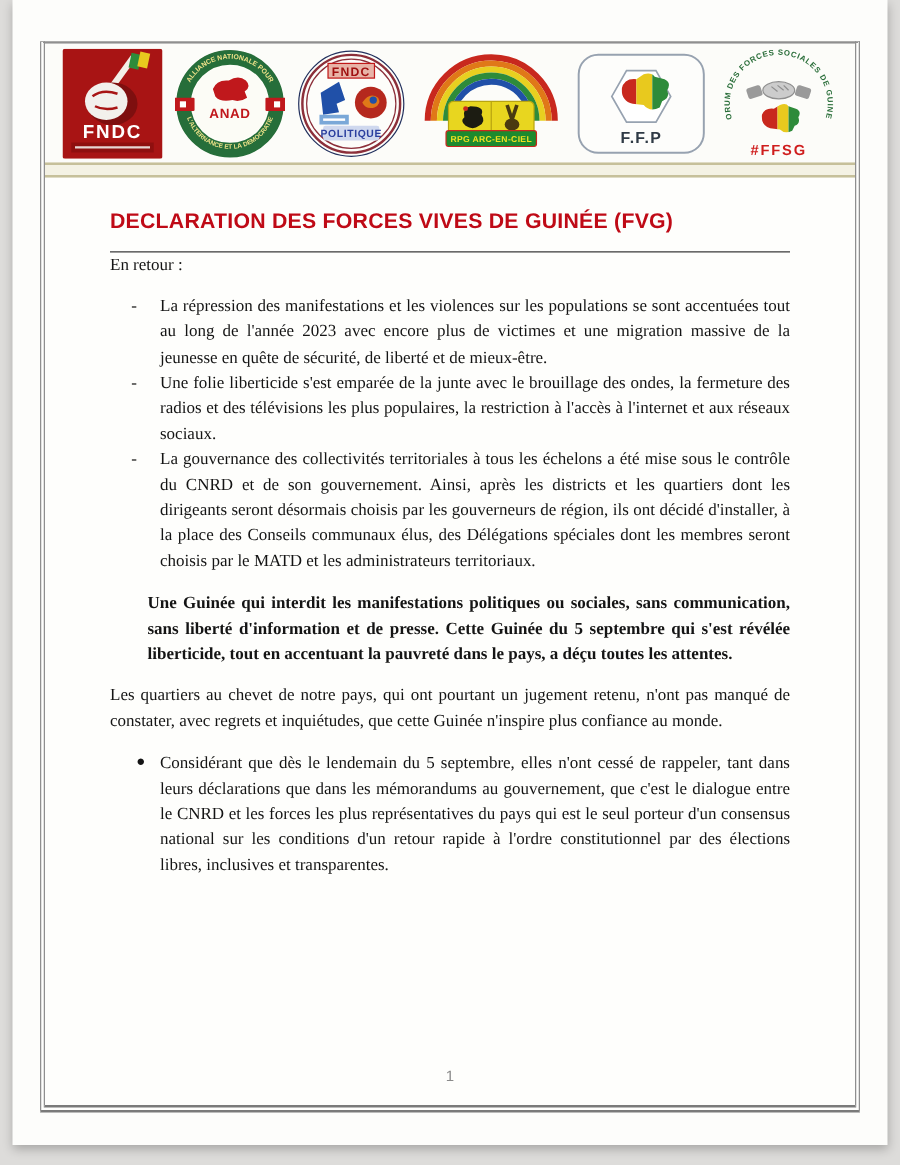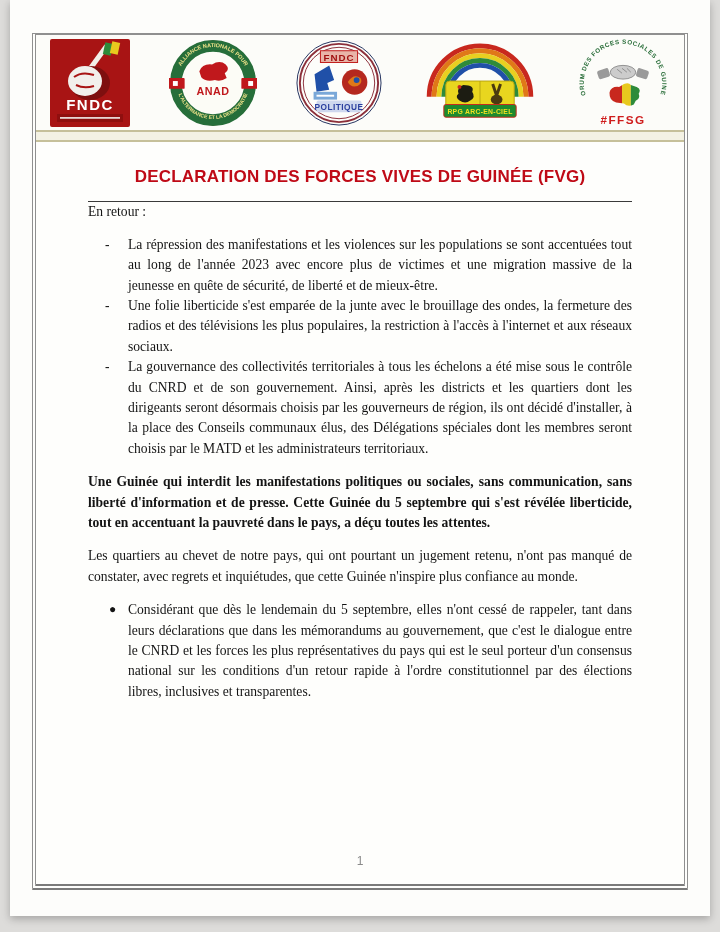--- a/index.html
+++ b/index.html
@@ -39,29 +39,28 @@
     border-bottom:2px solid #c6c09a;
   }
   .content{
     position:relative;flex:1 1 auto;
     padding:16px 52px 0 52px;
     color:#141414;
     font-size:13.6px;line-height:1.5;
   }
   .doc-title{
     margin:6px 0 0 0;
-    text-align:center;
     font-family:"Liberation Sans", sans-serif;
     font-weight:bold;font-size:17px;letter-spacing:.2px;
     color:#bf0a16;
   }
   .title-rule{border:0;border-top:1.6px solid #3a3a3a;margin:11px 0 0 0;}
   .para{margin:0 0 13px 0;text-align:justify;}
   .para.first{margin-top:22px;}
-  .para.bold{font-weight:bold;}
+  .para.bold{font-weight:bold;margin-left:30px;}
   .list{margin:0 0 13px 0;}
   .list-item{position:relative;padding-left:40px;text-align:justify;}
   .list-item .marker{position:absolute;left:17px;top:0;}
   .bullet-list .list-item .marker{left:21px;font-size:12px;}
   .page-number{
     position:absolute;left:0;right:0;bottom:14px;
     text-align:center;color:#8a8a8a;
     font-family:"Liberation Sans", sans-serif;font-size:12px;
   }
 </style>
@@ -156,20 +155,37 @@
             </g>
             <g>
               <path d="M 72,45 l 4,12 l 4,-12" stroke="#4a3a10" stroke-width="3" fill="none"></path>
               <ellipse cx="76" cy="61" rx="6" ry="5" fill="#4a3a10"></ellipse>
             </g>
             <rect x="22" y="66" width="74" height="13" rx="2" fill="#1d8a2e" stroke="#c8281e" stroke-width="1"></rect>
             <text x="59" y="75.5" text-anchor="middle" font-size="7" font-weight="bold" fill="#f0e020" letter-spacing=".3">RPG ARC-EN-CIEL</text>
           </svg>
         </div>
 
+        <div class="logo">
+          <svg width="106" height="84" viewBox="0 0 108 84">
+            <defs>
+              <clipPath id="ffp-map-clip">
+                <path d="M 38,30 q 2,-9 12,-8 l 6,-4 q 6,-2 9,2 l 8,2 q 6,3 2,9 q 3,6 -4,9 l -2,5 q -8,4 -13,-2 l -9,-1 q -9,-2 -9,-12 z"></path>
+              </clipPath>
+            </defs>
+            <rect x="3" y="2" width="102" height="80" rx="16" fill="#fdfdfb" stroke="#97a2b0" stroke-width="1.6"></rect>
+            <polygon points="66,15 78,36 66,57 42,57 30,36 42,15" fill="#ffffff" stroke="#97a2b0" stroke-width="1.4"></polygon>
+            <g clip-path="url(#ffp-map-clip)">
+              <rect x="30" y="14" width="20" height="44" fill="#c8281e"></rect>
+              <rect x="50" y="14" width="13" height="44" fill="#e8c91e"></rect>
+              <rect x="63" y="14" width="18" height="44" fill="#2e8b3a"></rect>
+            </g>
+            <text x="54" y="74" text-anchor="middle" font-size="13" font-weight="bold" fill="#2f3a45" letter-spacing="1">F.F.P</text>
+          </svg>
+        </div>
 
         <div class="logo">
           <svg width="94" height="94" viewBox="0 0 96 96">
             <defs>
               <path id="ffsg-arc" d="M 10.4,61.7 A 40,40 0 1 1 85.6,61.7"></path>
               <clipPath id="ffsg-map-clip">
                 <path d="M 34,58 q 2,-7 10,-6 l 5,-3 q 5,-2 7,1 l 6,2 q 5,2 2,7 q 2,5 -3,7 l -2,4 q -6,3 -10,-1 l -8,-1 q -7,-2 -7,-10 z"></path>
               </clipPath>
             </defs>
             <text font-size="6.4" font-weight="bold" fill="#2a6e3a" letter-spacing=".6">

